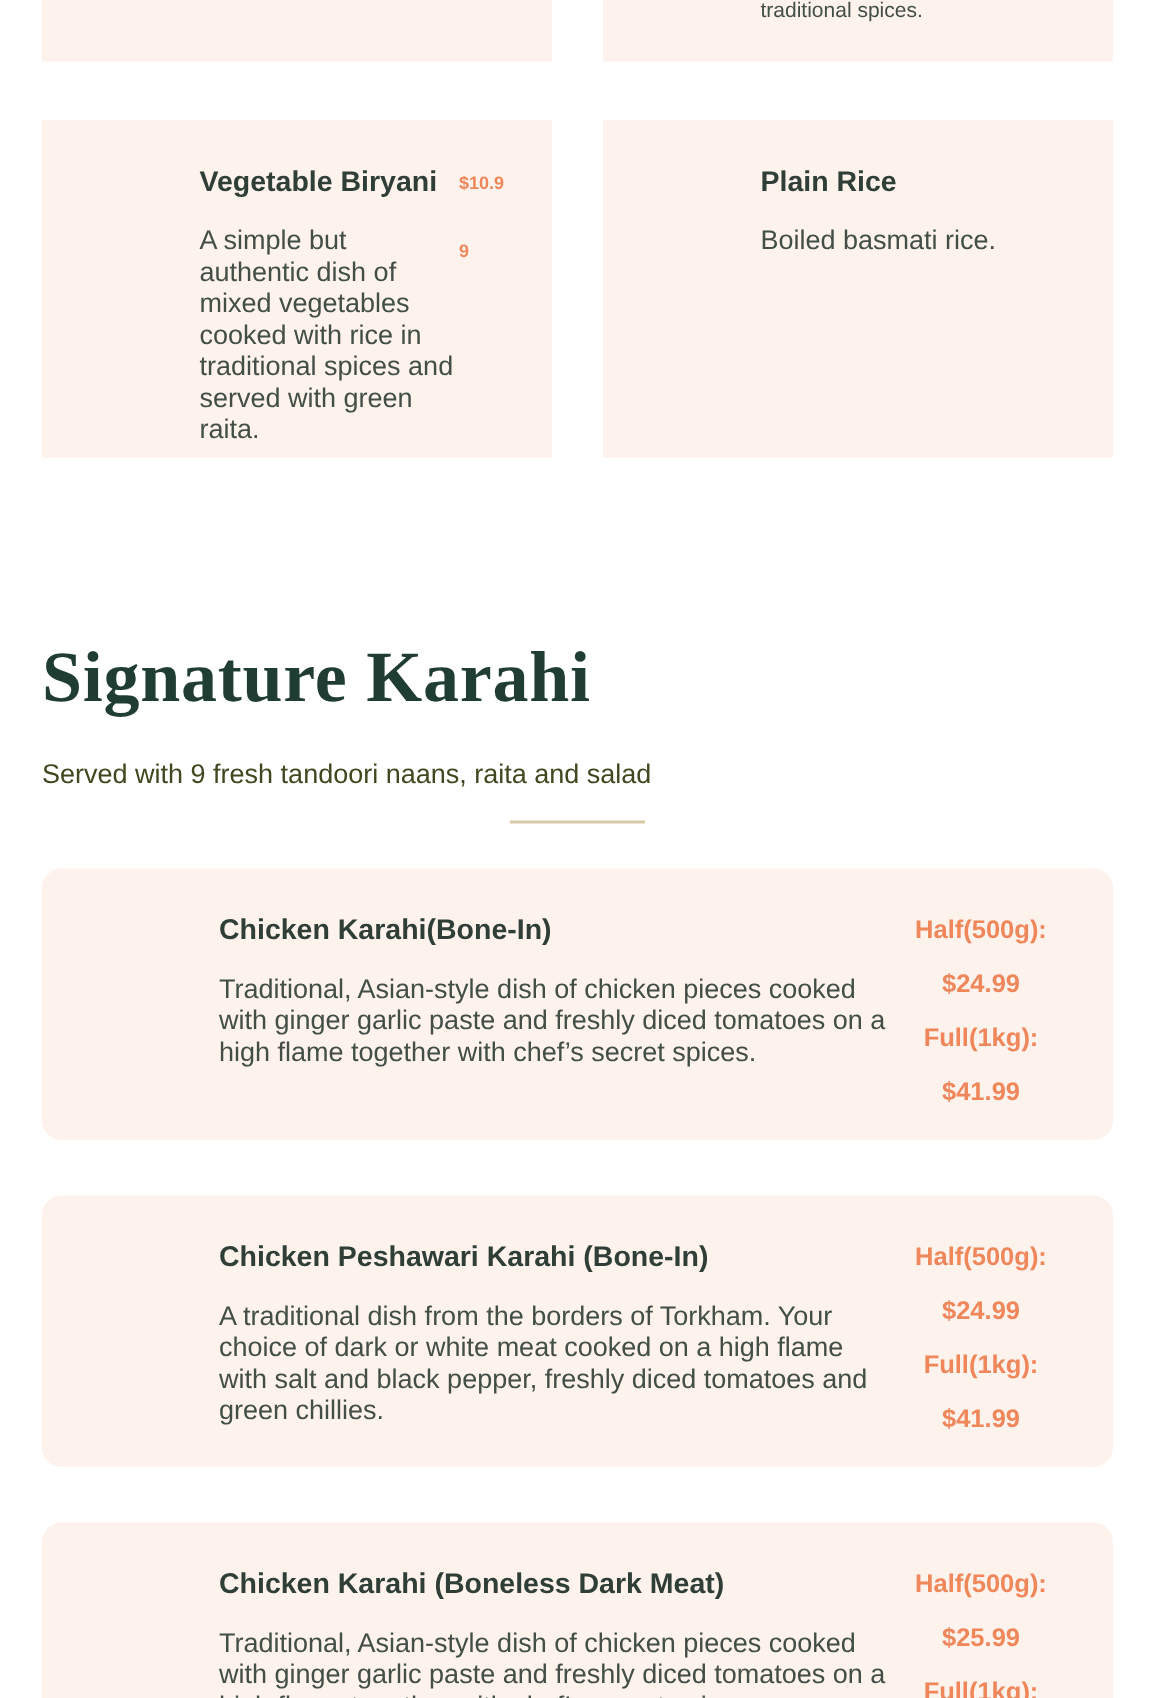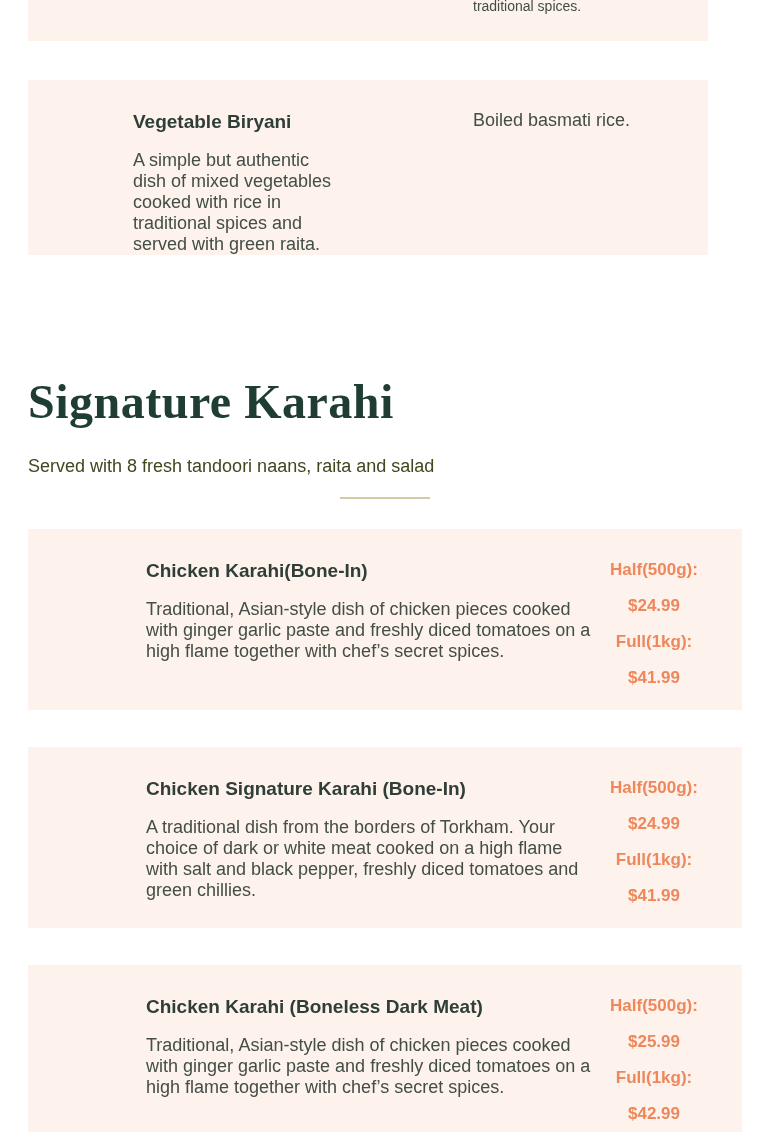--- a/index.html
+++ b/index.html
@@ -15,37 +15,37 @@
   *{box-sizing:border-box;}
   html,body{margin:0;padding:0;}
   body{
     width:770px;height:1132px;overflow:hidden;
     background:var(--page-bg);
     font-family:"Liberation Sans","DejaVu Sans",sans-serif;
   }
   .wrap{width:714px;margin:0 auto;}
 
   
-  .grid2{display:grid;grid-template-columns:340px 340px;}
+  .grid2{display:grid;grid-template-columns:340px 340px;column-gap:34px;}
   .card{
     background:var(--card-bg);
     display:flex;
     overflow:hidden;
   }
 
   
   .partial-card{height:41px;padding:0 26px 0 105px;display:block;}
   .partial-card p{
     margin:-4px 0 0;
     font-size:14px;line-height:21px;color:var(--description);
   }
 
   
   .rice-row{margin-top:39px;}
-  .rice-card{height:175px;padding:30px 26px 0 105px;flex-direction:column;}
+  .rice-card{height:225px;padding:30px 26px 0 105px;}
   .rice-main{flex:1;margin-right:3px;min-width:0;}
   .item-title{
     margin:0 0 17px;
     font-size:19px;line-height:23px;font-weight:700;color:var(--title);
   }
   .item-desc{
     margin:0;
     font-size:18px;line-height:21px;color:var(--description);
   }
   .rice-price{
@@ -72,20 +72,21 @@
     margin:18px auto 0;
     background:var(--divider);
   }
 
   
   .karahi-list{margin-top:30px;}
   .karahi-card{
     min-height:181px;margin-bottom:37px;
     padding:30px 35px 0 118px;
     justify-content:space-between;
+    border-radius:13px;
   }
   .karahi-main{width:452px;flex-shrink:0;}
   .karahi-price{
     width:106px;flex-shrink:0;
     margin-top:-7px;
     text-align:center;
     font-size:17px;line-height:36px;font-weight:700;color:var(--price);
   }
 </style>
 </head>
@@ -103,44 +104,45 @@
   <div class="grid2 rice-row">
     <div class="card rice-card">
       <div class="rice-main">
         <h4 class="item-title">Vegetable Biryani</h4>
         <p class="item-desc">A simple but authentic dish of mixed vegetables cooked with rice in traditional spices and served with green raita.</p>
       </div>
       <div class="rice-price">$10.99</div>
     </div>
     <div class="card rice-card">
       <div class="rice-main">
+        <h4 class="item-title">Plain Rice</h4>
         <p class="item-desc">Boiled basmati rice.</p>
       </div>
     </div>
   </div>
 
   <div class="section-head">
     <h2 class="section-title">Signature Karahi</h2>
-    <p class="section-subtitle">Served with 8 fresh tandoori naans, raita and salad</p>
+    <p class="section-subtitle">Served with 9 fresh tandoori naans, raita and salad</p>
     <hr class="section-divider">
   </div>
 
   <div class="karahi-list">
 
     <div class="card karahi-card">
       <div class="karahi-main">
         <h4 class="item-title">Chicken Karahi(Bone-In)</h4>
         <p class="item-desc">Traditional, Asian-style dish of chicken pieces cooked with ginger garlic paste and freshly diced tomatoes on a high flame together with chef’s secret spices.</p>
       </div>
       <div class="karahi-price">Half(500g): $24.99 Full(1kg): $41.99</div>
     </div>
 
     <div class="card karahi-card">
       <div class="karahi-main">
-        <h4 class="item-title">Chicken Signature Karahi (Bone-In)</h4>
+        <h4 class="item-title">Chicken Peshawari Karahi (Bone-In)</h4>
         <p class="item-desc">A traditional dish from the borders of Torkham. Your choice of dark or white meat cooked on a high flame with salt and black pepper, freshly diced tomatoes and green chillies.</p>
       </div>
       <div class="karahi-price">Half(500g): $24.99 Full(1kg): $41.99</div>
     </div>
 
     <div class="card karahi-card">
       <div class="karahi-main">
         <h4 class="item-title">Chicken Karahi (Boneless Dark Meat)</h4>
         <p class="item-desc">Traditional, Asian-style dish of chicken pieces cooked with ginger garlic paste and freshly diced tomatoes on a high flame together with chef’s secret spices.</p>
       </div>

